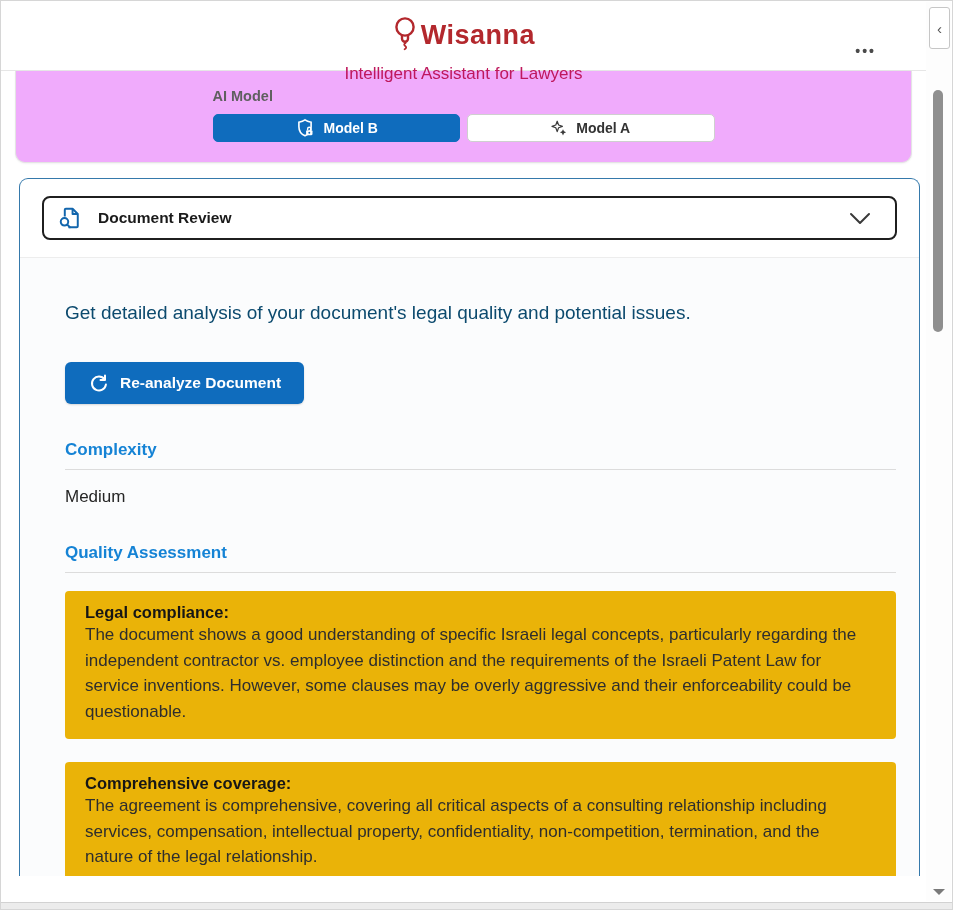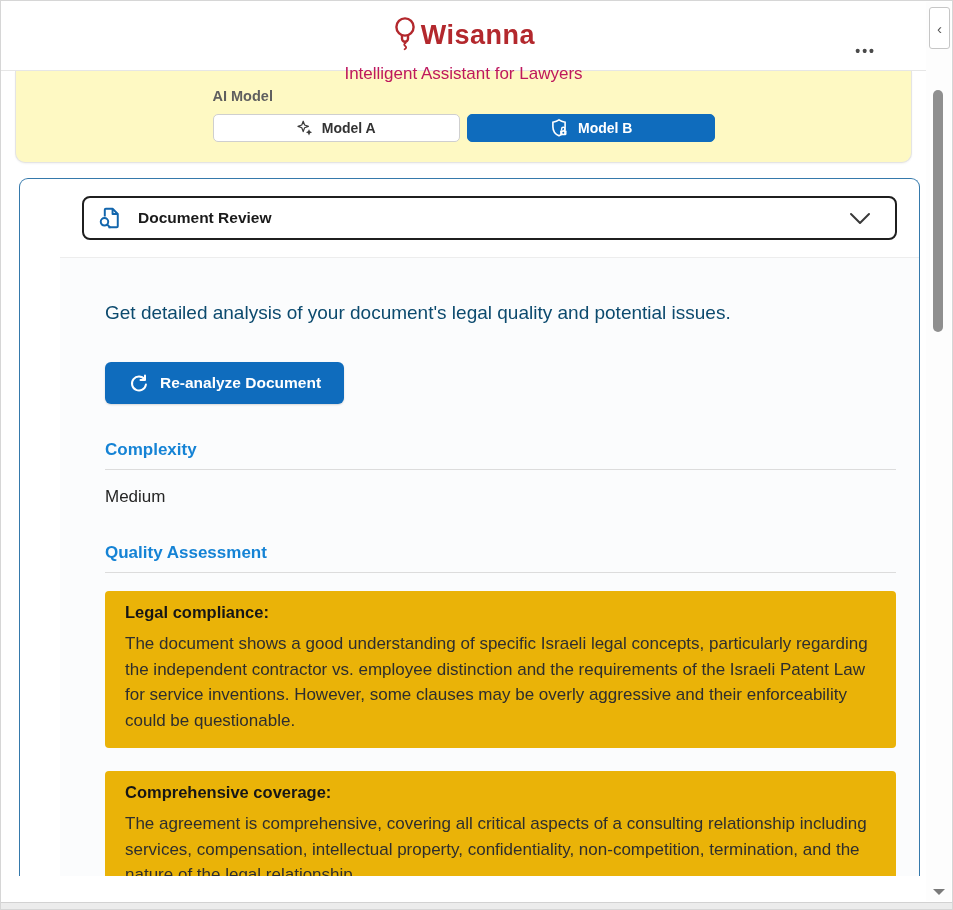--- a/index.html
+++ b/index.html
@@ -39,41 +39,40 @@
   .logo-row { padding-top: 15px; display: flex; justify-content: center; align-items: flex-end; gap: 3px; }
   .logo-text { font-size: 27px; font-weight: bold; color: #b3282d; letter-spacing: 0.5px; line-height: 1; padding-bottom: 5px; }
   .subtitle { margin-top: 10px; text-align: center; font-size: 17px; color: #be185d; }
   .more-menu { position: absolute; right: 50px; top: 42px; color: #4a4a4a; font-size: 14px; letter-spacing: 2px; font-weight: bold; cursor: pointer; }
 
   
   .model-card {
     margin: 0 14px; height: 92px; padding-top: 17px;
     border: 1px solid #e4e4e4; border-top: none; border-radius: 0 0 10px 10px;
     box-shadow: 0 1px 2px rgba(0,0,0,0.05);
-    background: #fef9c3;
+    background: #f0abfc;
   }
   .model-inner { width: 502px; margin: 0 auto; }
   .model-label { font-size: 14.5px; font-weight: 600; color: #5f5f5f; margin-bottom: 10px; }
   .model-buttons { display: flex; gap: 7px; }
   .model-btn {
     flex: 1; height: 28px; border-radius: 5px;
     display: flex; align-items: center; justify-content: center; gap: 9px;
     font-size: 14px; font-weight: 600; cursor: pointer;
   }
   .model-btn.inactive { background: #fff; border: 1px solid #cfcfcf; color: #333; }
   .model-btn.active { background: #0f6cbd; border: 1px solid #0f6cbd; color: #fff; }
 
   
   .panel {
     margin: 15px 6px 0 18px;
     border: 1.5px solid #3579ab; border-bottom: none;
     border-radius: 9px 9px 0 0;
     height: 698px; overflow: hidden;
     background: #fff;
-    padding-left: 40px;
   }
   .panel-toggle {
     margin: 17px 22px 0 22px; height: 44px;
     border: 2px solid #1f1f1f; border-radius: 8px;
     background: #fff;
     display: flex; align-items: center;
     padding: 0 24px 0 13px;
     cursor: pointer;
   }
   .panel-toggle-label { margin-left: 14px; font-size: 15.5px; font-weight: 600; color: #1a1a1a; }
@@ -98,21 +97,21 @@
 
   .section-heading {
     margin-top: 36px; font-size: 17px; font-weight: 600; color: #1583d5;
     padding-bottom: 9px; border-bottom: 1px solid #dcdcdc;
   }
   .plain-value { margin-top: 17px; font-size: 17px; color: #262626; }
 
   .card { margin-top: 18px; background: #eab308; border-radius: 4px; padding: 12px 20px 15px 20px; }
   .card + .card { margin-top: 23px; }
   .card-title { font-size: 16.5px; font-weight: 700; color: #161616; }
-  .card-body { margin-top: 9px; font-size: 17px; line-height: 1.5; color: #2e2e2e; max-width: 778px; }
+  .card-body { font-size: 17px; line-height: 1.5; color: #2e2e2e; max-width: 778px; }
 
   .icon { display: inline-flex; align-items: center; justify-content: center; }
 </style>
 </head>
 <body>
 
 <div class="main">
 
   <div class="header">
     <div class="logo-row">
@@ -126,39 +125,39 @@
       <span class="logo-text">Wisanna</span>
     </div>
     <div class="subtitle">Intelligent Assistant for Lawyers</div>
     <div class="more-menu">•••</div>
   </div>
 
   <div class="model-card">
     <div class="model-inner">
       <div class="model-label">AI Model</div>
       <div class="model-buttons">
-        <div class="model-btn inactive">
-          <span class="icon">
-            <svg width="16" height="16" viewBox="0 0 16 16">
-              <path d="M6.2 1.2 L7.6 5 L11.4 6.4 L7.6 7.8 L6.2 11.6 L4.8 7.8 L1 6.4 L4.8 5 Z" fill="none" stroke="#3a3a3a" stroke-width="1.2" stroke-linejoin="round"></path>
-              <path d="M12 9.2 L13 11.3 L15.1 12.3 L13 13.3 L12 15.4 L11 13.3 L8.9 12.3 L11 11.3 Z" fill="#3a3a3a"></path>
-            </svg>
-          </span>
-          <span>Model A</span>
-        </div>
         <div class="model-btn active">
           <span class="icon">
             <svg width="20" height="20" viewBox="0 0 20 20">
               <path d="M10 1.8 C8.2 3 5.6 3.8 3.9 4.2 v4.6 c0 4.6 2.7 7.6 6.1 9 3.4 -1.4 6.1 -4.4 6.1 -9 V4.2 C14.4 3.8 11.8 3 10 1.8 Z" fill="none" stroke="#ffffff" stroke-width="1.6"></path>
               <path d="M12.6 12.2 v-1.2 a1.7 1.7 0 0 1 3.4 0 v1.2" fill="none" stroke="#ffffff" stroke-width="1.4"></path>
               <rect x="11.1" y="12.2" width="6.4" height="5" rx="1.1" fill="#ffffff"></rect>
               <circle cx="14.3" cy="14.7" r="0.95" fill="#0f6cbd"></circle>
             </svg>
           </span>
           <span>Model B</span>
+        </div>
+        <div class="model-btn inactive">
+          <span class="icon">
+            <svg width="16" height="16" viewBox="0 0 16 16">
+              <path d="M6.2 1.2 L7.6 5 L11.4 6.4 L7.6 7.8 L6.2 11.6 L4.8 7.8 L1 6.4 L4.8 5 Z" fill="none" stroke="#3a3a3a" stroke-width="1.2" stroke-linejoin="round"></path>
+              <path d="M12 9.2 L13 11.3 L15.1 12.3 L13 13.3 L12 15.4 L11 13.3 L8.9 12.3 L11 11.3 Z" fill="#3a3a3a"></path>
+            </svg>
+          </span>
+          <span>Model A</span>
         </div>
       </div>
     </div>
   </div>
 
   <div class="panel">
 
     <div class="panel-toggle">
       <span class="icon">
         <svg width="27" height="27" viewBox="0 0 26 26">

